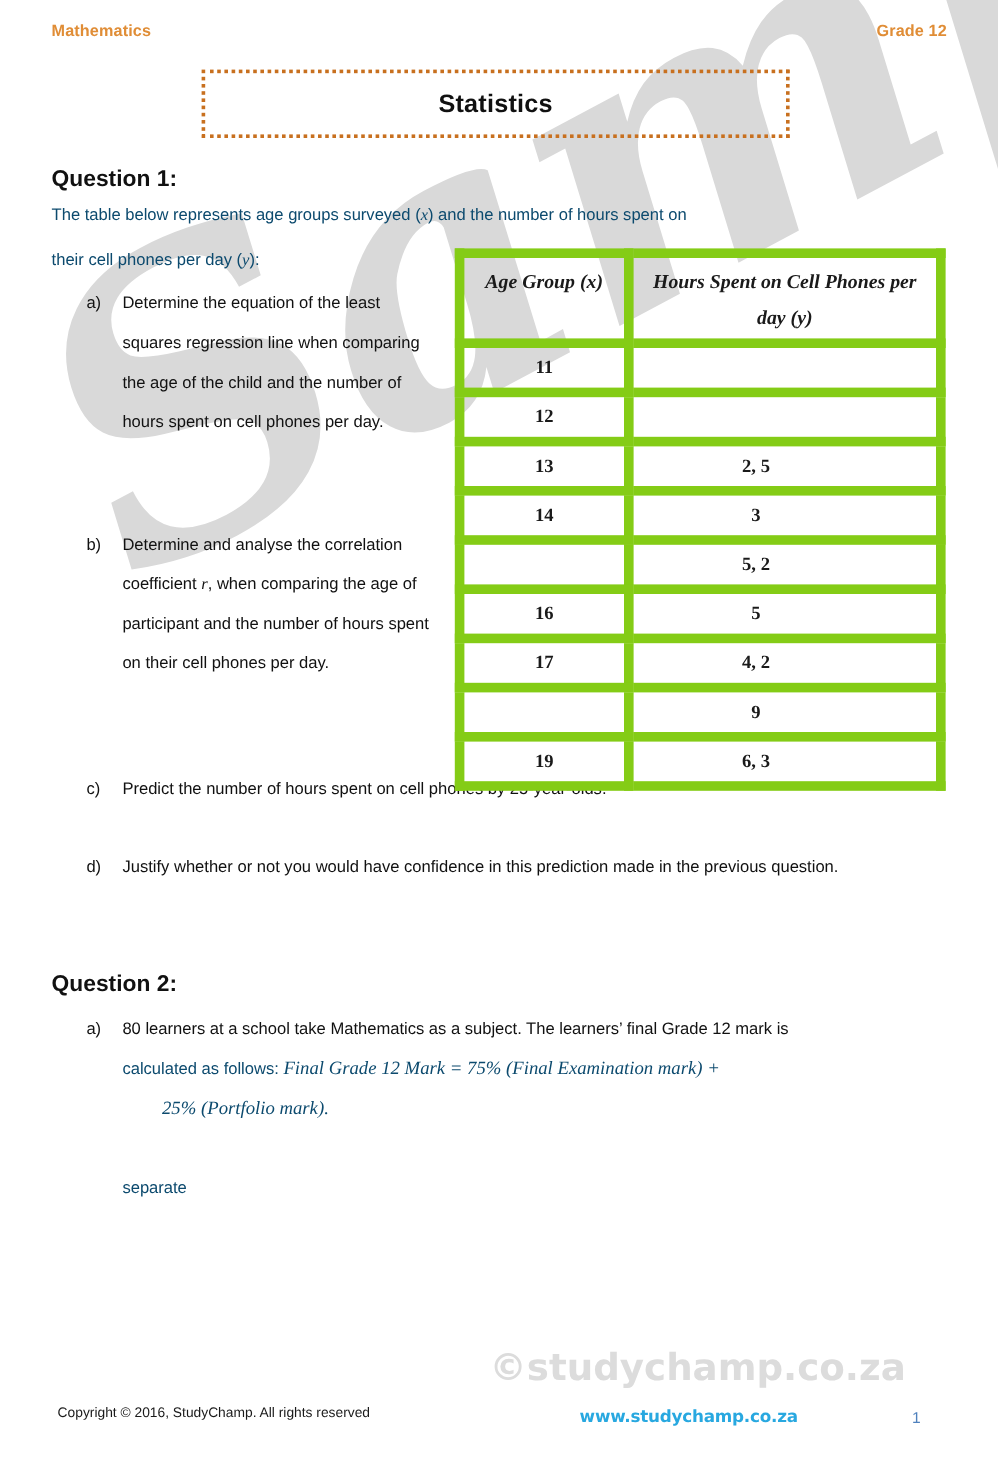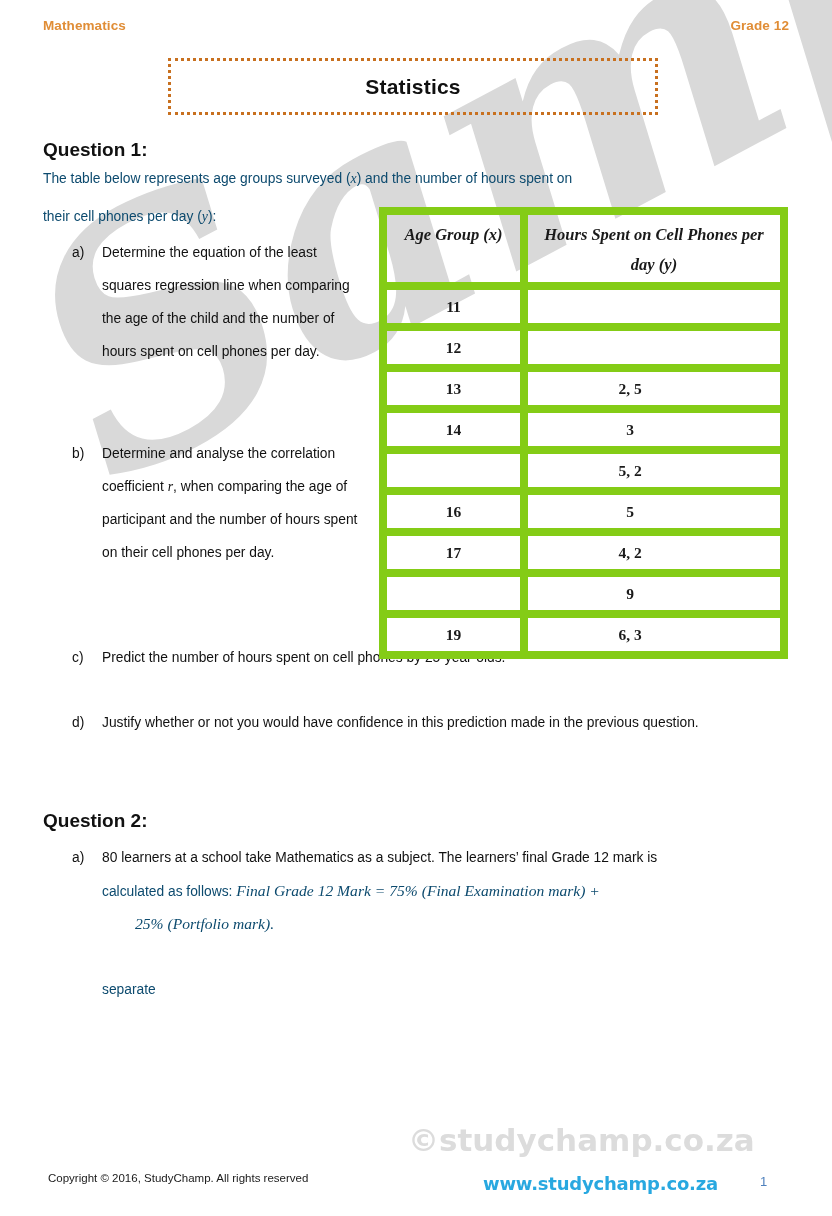--- a/index.html
+++ b/index.html
@@ -179,21 +179,21 @@
     left: 48px;
     top: 1172px;
     font-size: 11.5px;
     color: #1a1a1a;
   }
   .footer-url {
     position: absolute;
     left: 483px;
     top: 1173px;
     font-family: "DejaVu Sans", sans-serif;
-    font-size: 18px;
+    font-size: 14px;
     font-weight: 700;
     color: #28a8e0;
     letter-spacing: -0.2px;
   }
   .footer-page {
     position: absolute;
     left: 760px;
     top: 1174px;
     font-size: 13px;
     color: #4f81bd;

